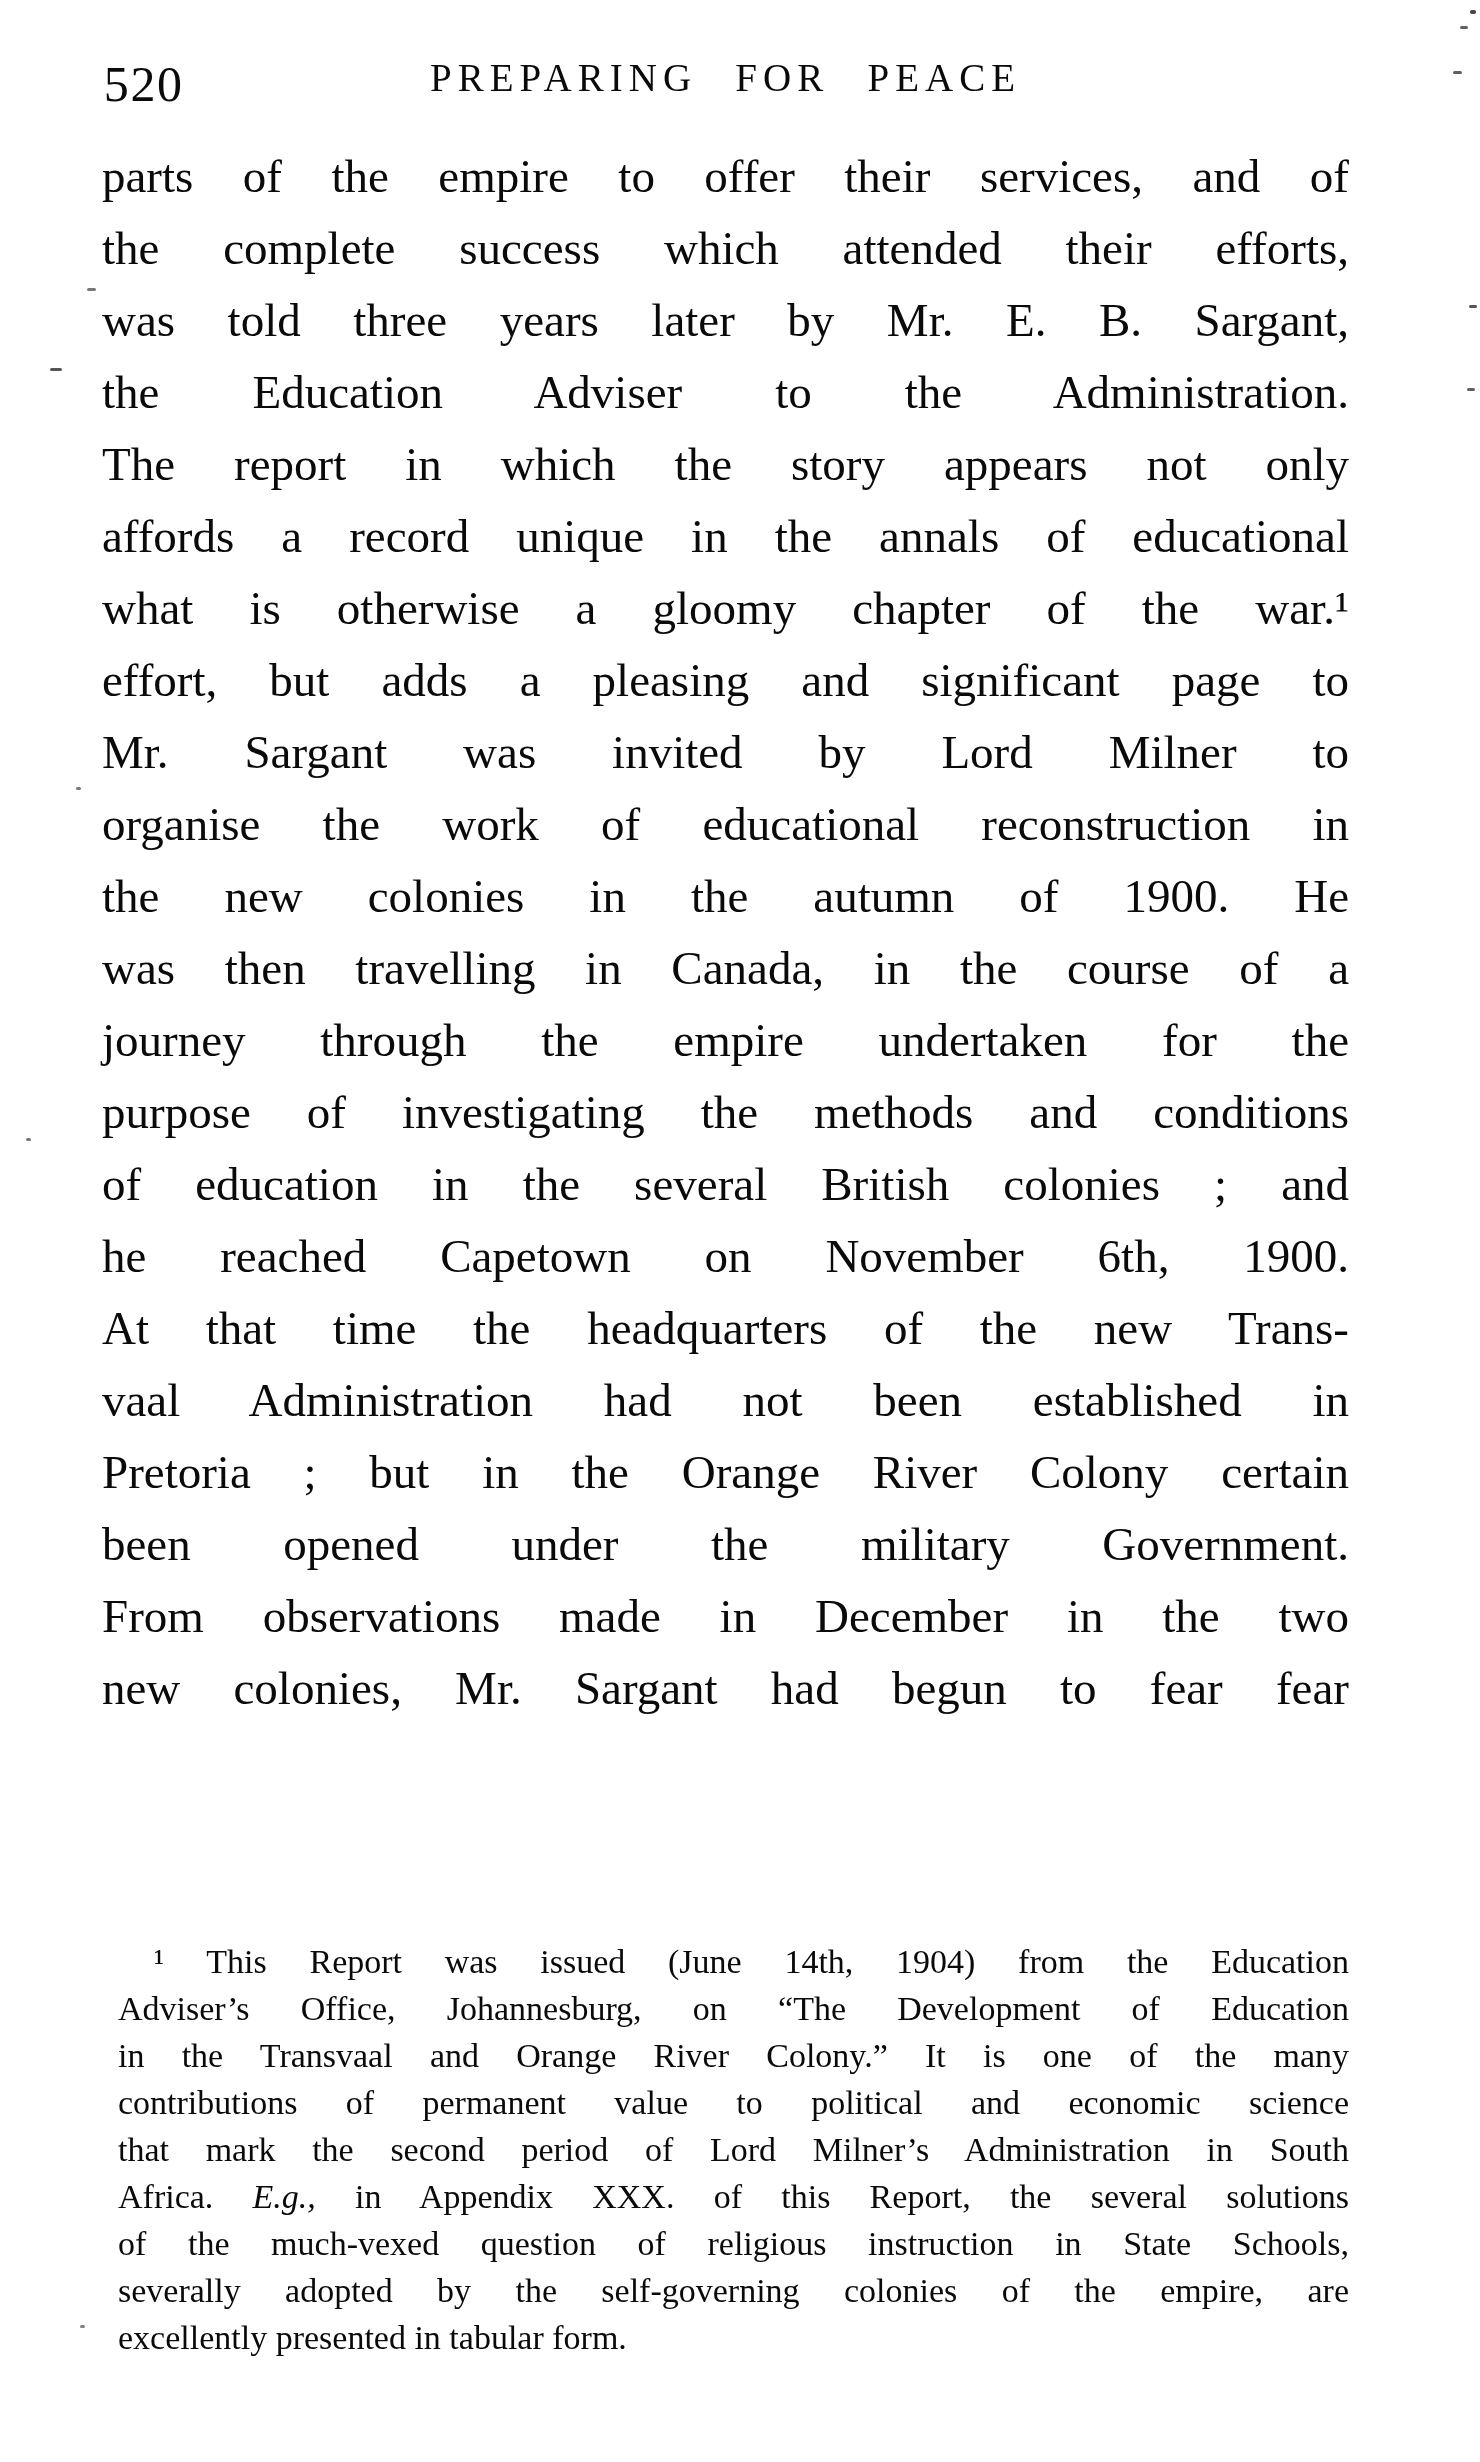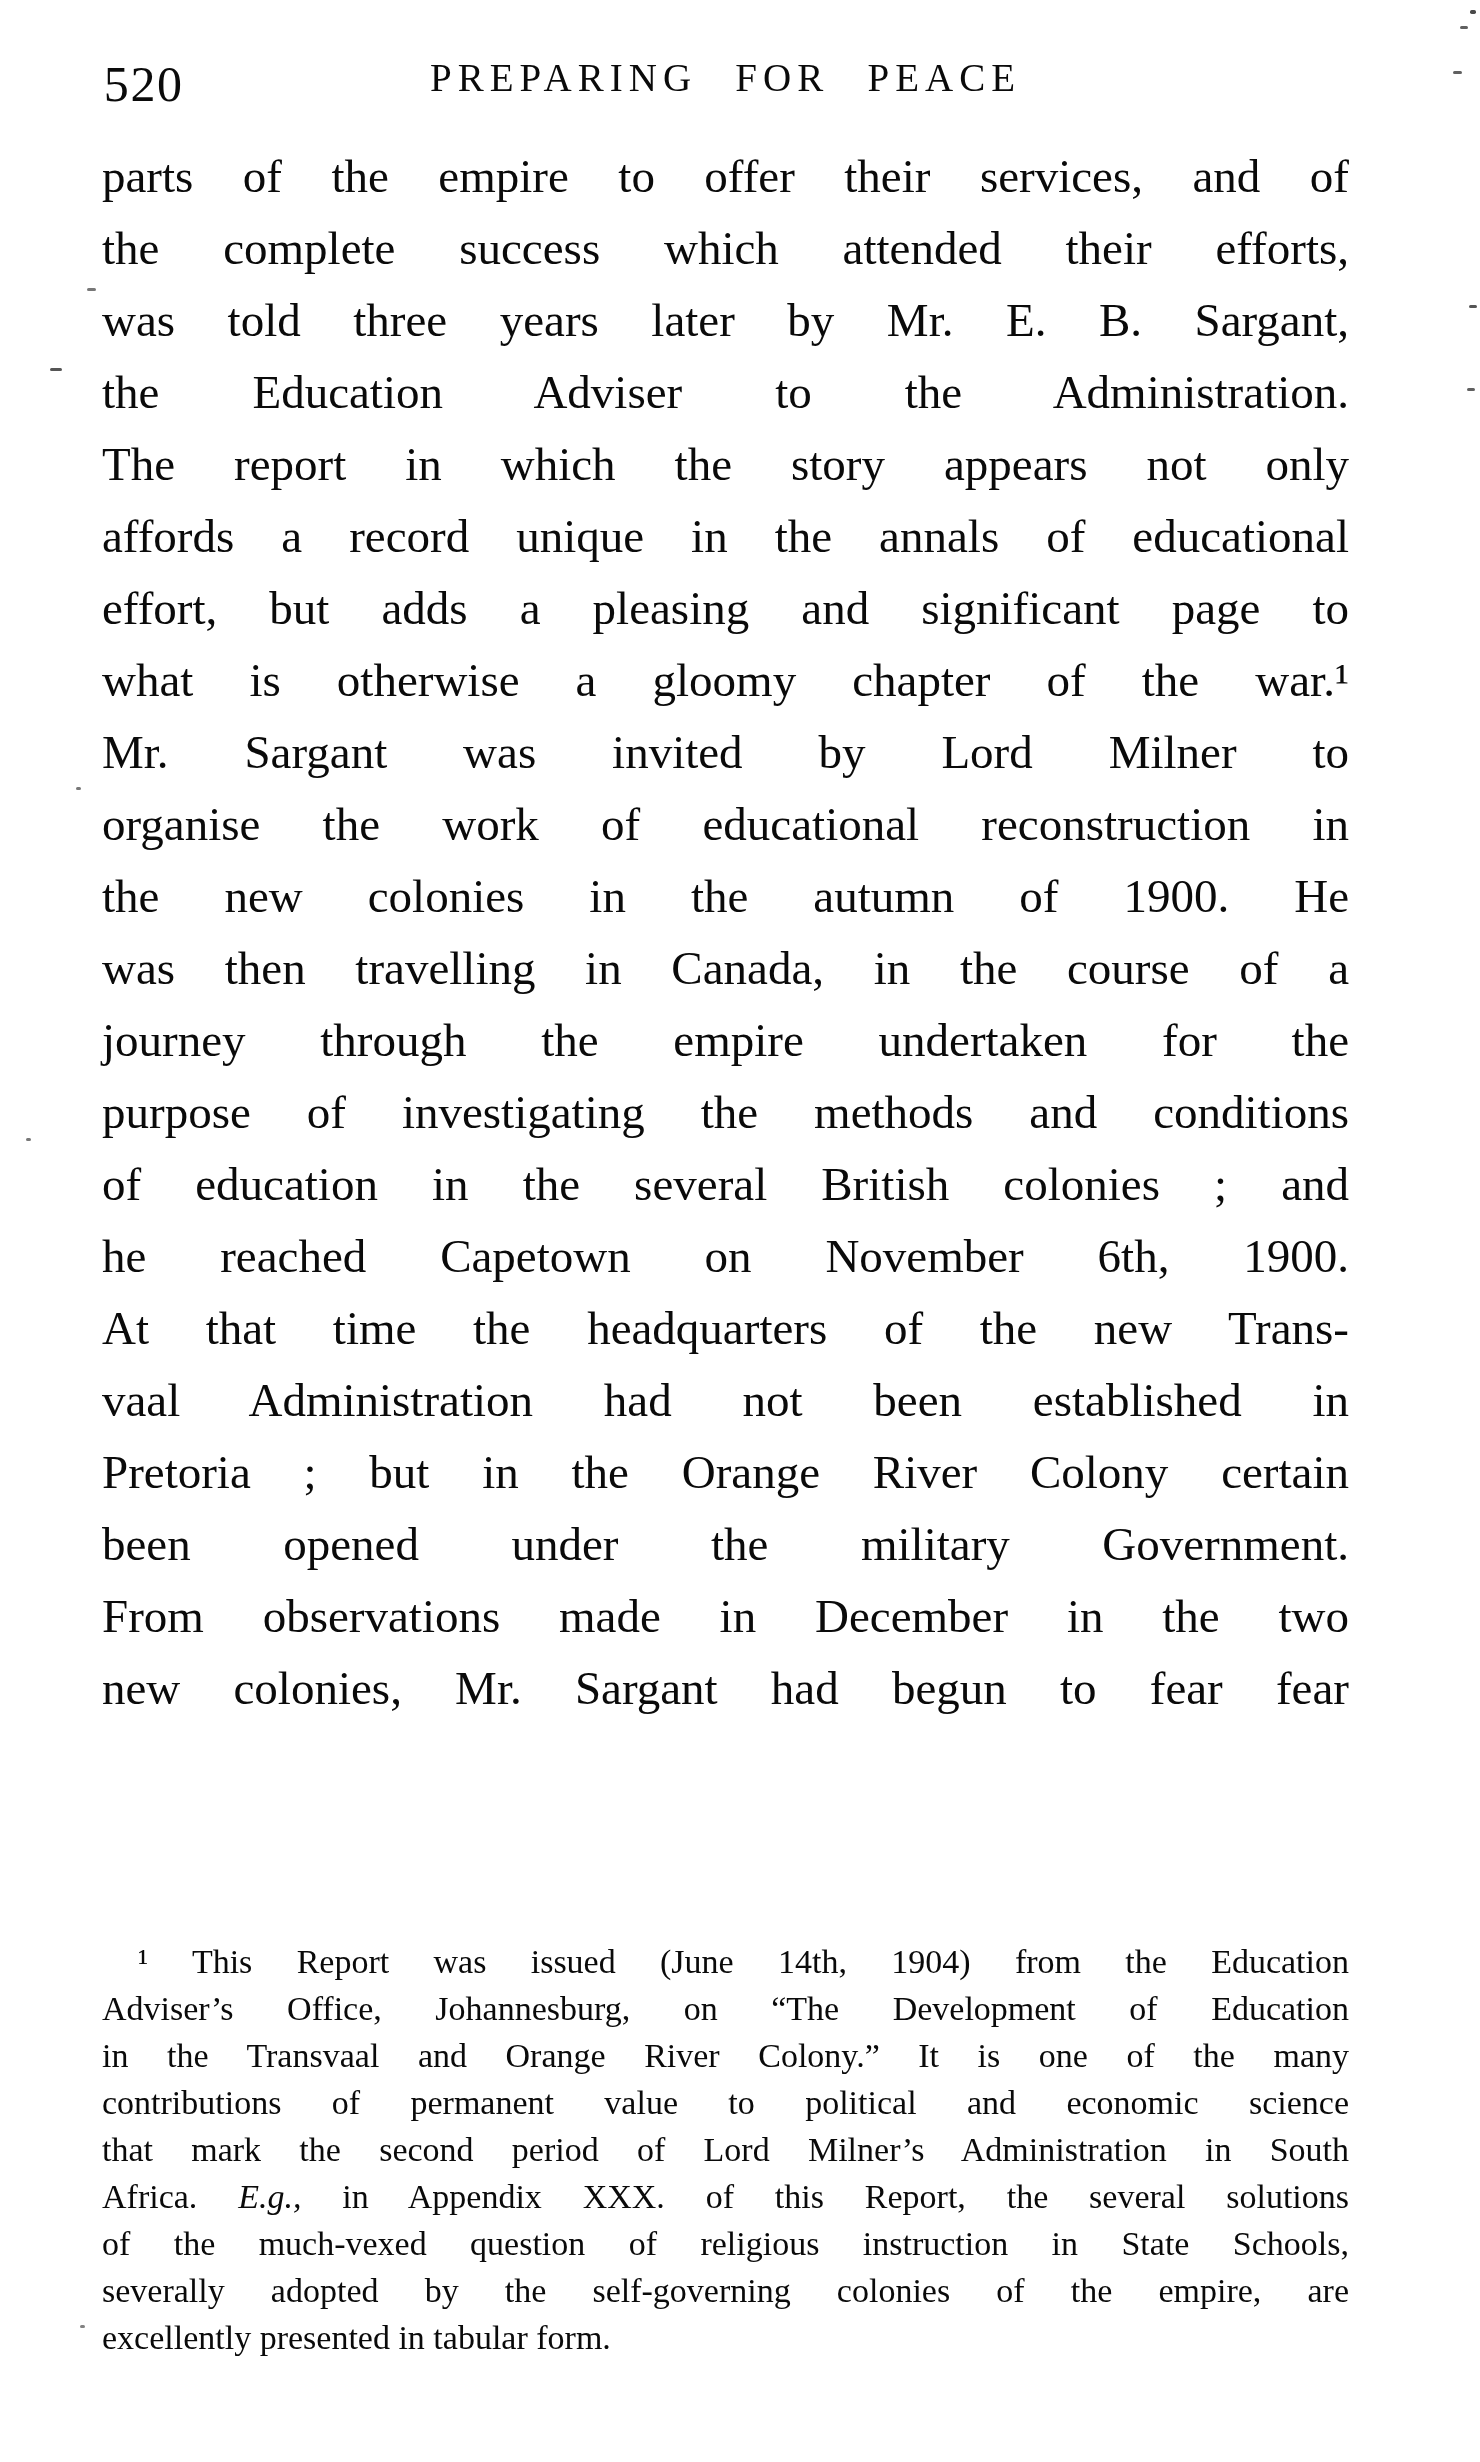--- a/index.html
+++ b/index.html
@@ -23,21 +23,21 @@
     letter-spacing:6px;
     word-spacing:22.5px;
     white-space:nowrap;
   }
   .body-text {
     position:absolute; left:102px; right:132px; top:140px;
     font-size:47px; line-height:72px;
   }
   .b-line { text-align:justify; text-align-last:justify; white-space:normal; }
   .footnote {
-    position:absolute; left:102px; right:132px; top:1938px;
+    position:absolute; left:118px; right:132px; top:1938px;
     font-size:34px; line-height:47px;
   }
   .ft-line { text-align:justify; text-align-last:justify; }
   .ft-line:first-child { text-indent:36px; }
   .ft-line:last-child { text-align-last:left; }
   .em { font-style:italic; }
   .speck { position:absolute; background:#1c1c1c; border-radius:1.7px; }
 </style>
 </head>
 <body>
@@ -49,22 +49,22 @@
     <div class="title">PREPARING FOR PEACE</div>
   </div>
 
   <div class="body-text">
       <div class="b-line"><span>parts of the empire to offer their services, and of</span></div>
       <div class="b-line"><span>the complete success which attended their efforts,</span></div>
       <div class="b-line"><span>was told three years later by Mr. E. B. Sargant,</span></div>
       <div class="b-line"><span>the Education Adviser to the Administration.</span></div>
       <div class="b-line"><span>The report in which the story appears not only</span></div>
       <div class="b-line"><span>affords a record unique in the annals of educational</span></div>
+      <div class="b-line"><span>what is otherwise a gloomy chapter of the war.¹</span></div>
       <div class="b-line"><span>effort, but adds a pleasing and significant page to</span></div>
-      <div class="b-line"><span>what is otherwise a gloomy chapter of the war.¹</span></div>
       <div class="b-line"><span>Mr. Sargant was invited by Lord Milner to</span></div>
       <div class="b-line"><span>organise the work of educational reconstruction in</span></div>
       <div class="b-line"><span>the new colonies in the autumn of 1900.  He</span></div>
       <div class="b-line"><span>was then travelling in Canada, in the course of a</span></div>
       <div class="b-line"><span>journey through the empire undertaken for the</span></div>
       <div class="b-line"><span>purpose of investigating the methods and conditions</span></div>
       <div class="b-line"><span>of education in the several British colonies ; and</span></div>
       <div class="b-line"><span>he reached Capetown on November 6th, 1900.</span></div>
       <div class="b-line"><span>At that time the headquarters of the new Trans-</span></div>
       <div class="b-line"><span>vaal Administration had not been established in</span></div>

